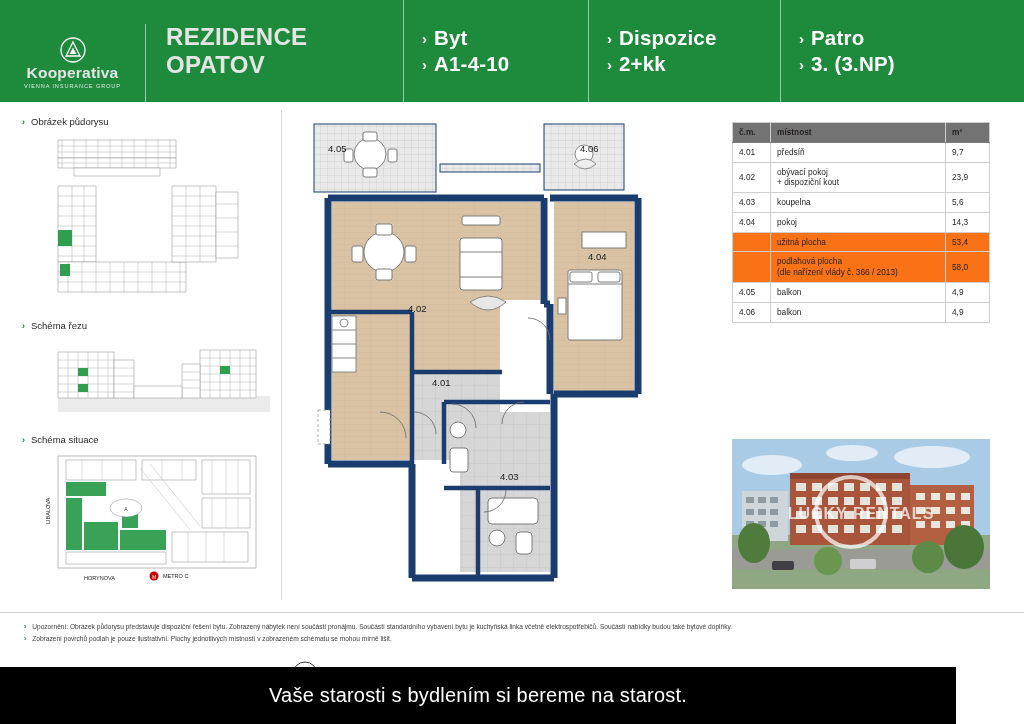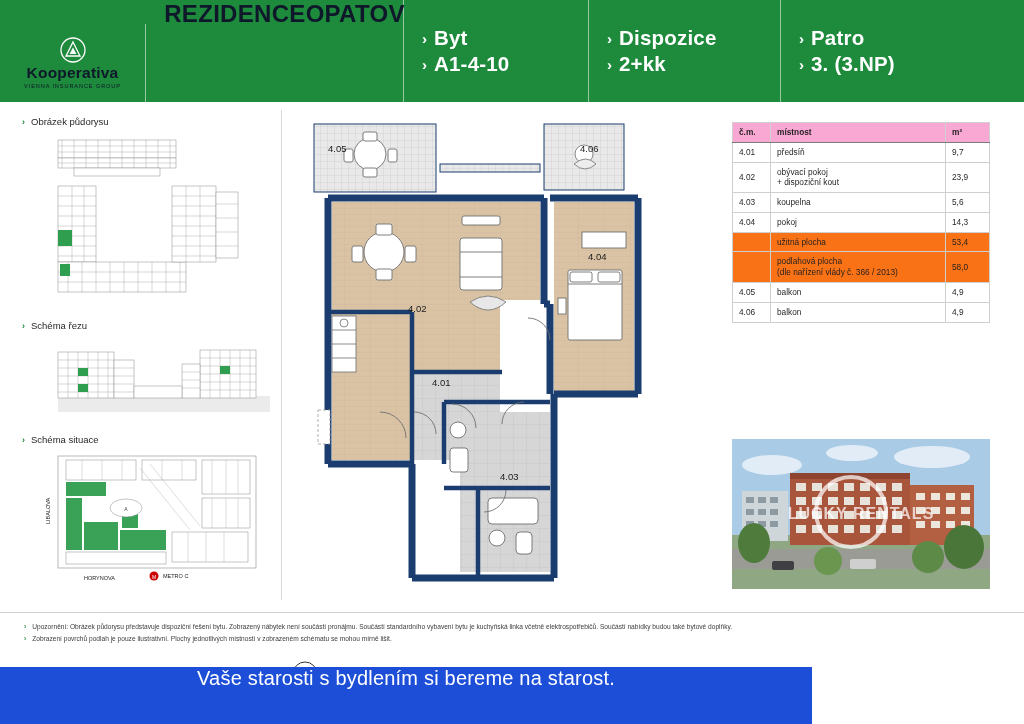--- a/index.html
+++ b/index.html
@@ -26,21 +26,21 @@
     background: #1e8a3c;
     display: flex;
     align-items: stretch;
   }
   .hdr-logo {
     width: 146px;
     display: flex;
     flex-direction: column;
     align-items: center;
     justify-content: center;
-    color: #0f172a;
+    color: #e5e5e5;
     border-right: 1px solid rgba(255,255,255,0.55);
     margin-top: 24px;
   }
   .logo-mark {
     width: 26px; height: 26px;
     margin-bottom: 2px;
   }
   .logo-name {
     font-size: 15.5px;
     font-weight: bold;
@@ -48,24 +48,24 @@
     line-height: 1.05;
   }
   .logo-sub {
     font-size: 5.6px;
     letter-spacing: 0.9px;
     margin-top: 2px;
   }
   .hdr-title {
     width: 258px;
     display: flex;
-    flex-direction: row;
+    flex-direction: column;
     justify-content: center;
     padding-left: 20px;
-    color: #0f172a;
+    color: #e5e5e5;
     border-right: 1px solid rgba(255,255,255,0.55);
   }
   .hdr-title .l1, .hdr-title .l2 {
     font-size: 24px;
     font-weight: bold;
     line-height: 1.18;
     letter-spacing: 0.3px;
   }
   .hdr-col {
     display: flex;
@@ -175,21 +175,21 @@
   table.rooms th, table.rooms td {
     border: 1px solid #cfcfcf;
     padding: 4px 6px;
     text-align: left;
     vertical-align: middle;
     color: #231f20;
     line-height: 1.3;
   }
   table.rooms thead th {
     font-weight: bold;
-    background: #f9a8d4;
+    background: #737373;
     border-bottom: 1.6px solid #7a7a7a;
     font-size: 8.3px;
     margin-left: 36px;
   }
   table.rooms tr th:first-child, table.rooms tr td:first-child { width: 38px; }
   table.rooms tr th:last-child, table.rooms tr td:last-child { width: 44px; text-align: left; }
   tr.sum td { font-weight: normal; background: #f97316; }
   tr.sum td:first-child { font-weight: normal; }
 
   
@@ -237,23 +237,24 @@
     font-size: 6.6px;
     color: #3c3c3c;
     line-height: 1.5;
     margin-bottom: 2px;
   }
   .note-line .chev-sm { color: #1e8a3c; font-weight: bold; font-size: 6.6px; }
 
   .greenbar {
     position: absolute;
     left: 0; top: 667px;
-    width: 812px; height: 57px;
-    background: #1d4ed8;
-    display: flex;
+    width: 956px; height: 57px;
+    background: #000000;
+    display: flex;
+    align-items: center;
     justify-content: center;
   }
   .greenbar span {
     color: #fff;
     font-size: 20px;
     letter-spacing: 0.2px;
   }
 </style>
 </head>
 <body>

